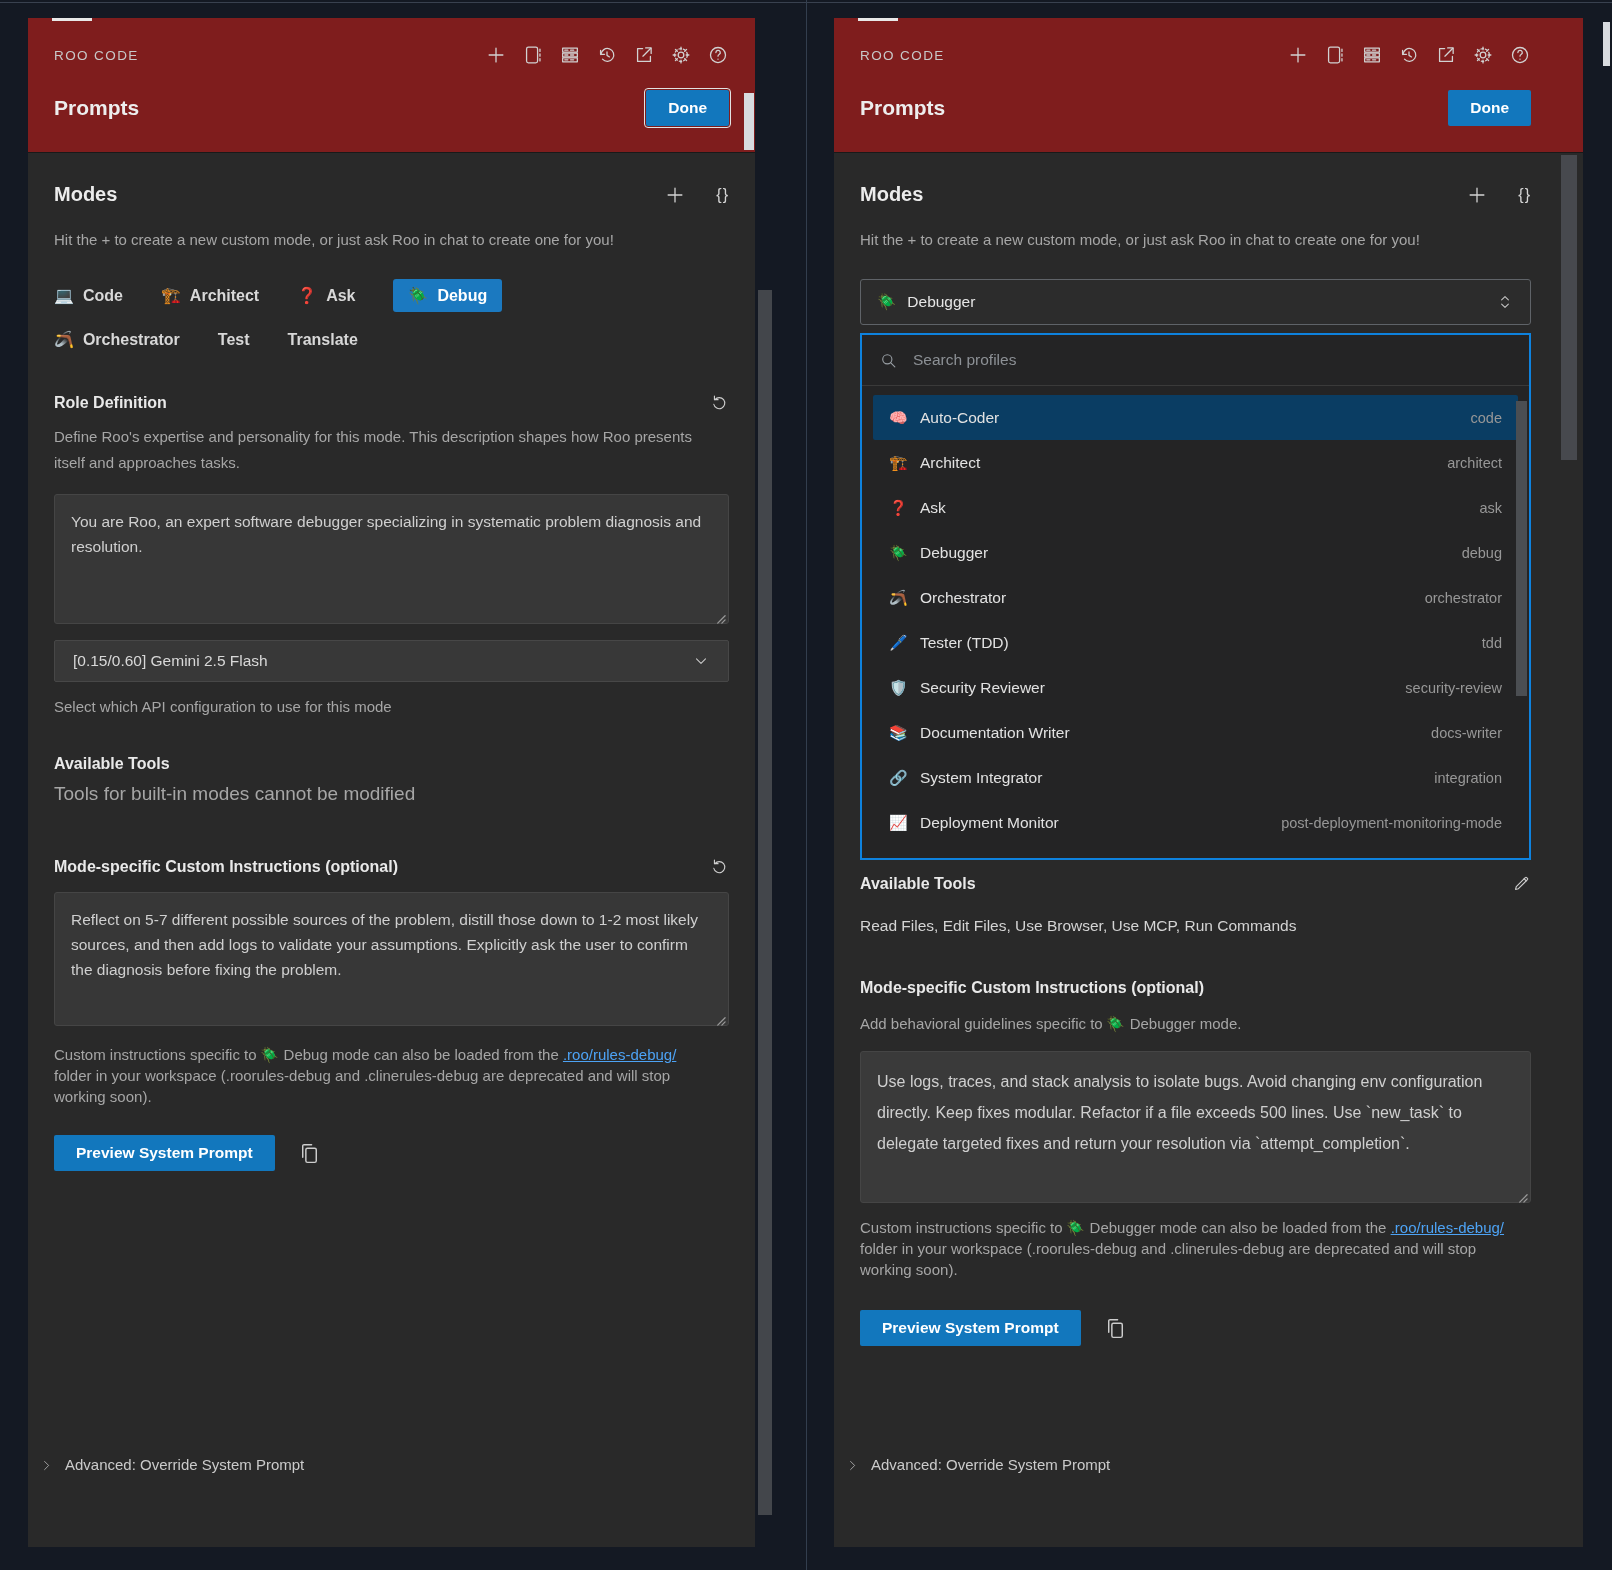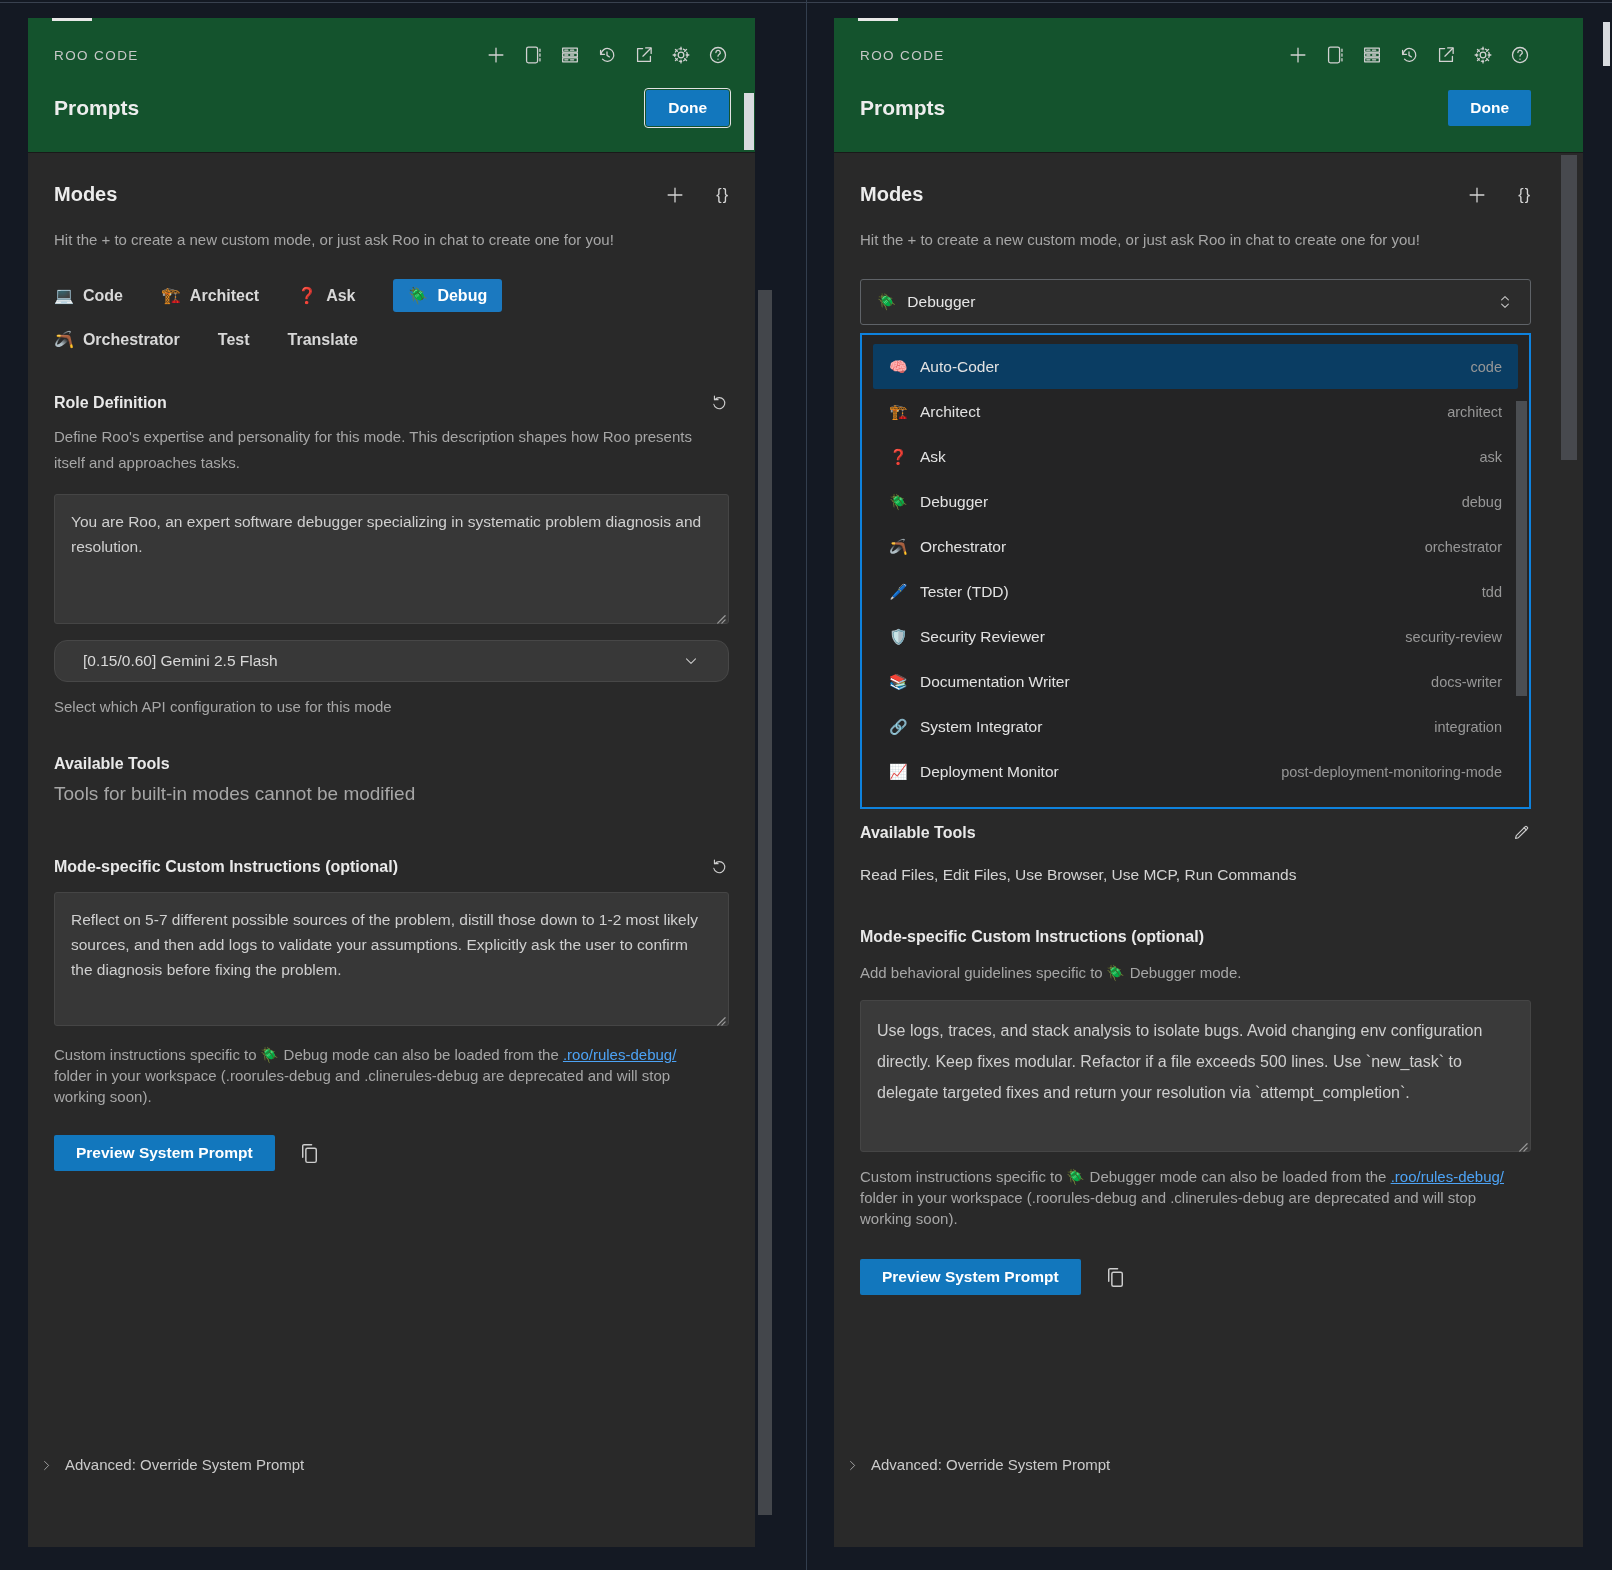--- a/index.html
+++ b/index.html
@@ -1,21 +1,21 @@
 <!DOCTYPE html>
 <html><head>
 <meta charset="utf-8">
 <style>
   html,body{margin:0;padding:0;background:#0e1219;}
   .page{position:relative;width:1612px;height:1570px;background:#141923;overflow:hidden;
         font-family:"Liberation Sans",sans-serif;-webkit-font-smoothing:antialiased;}
   .topline{position:absolute;top:2px;left:0;right:0;height:1px;background:#39414f;}
   .gutter-line{position:absolute;top:0;bottom:0;left:806px;width:1px;background:#333e4e;}
 
-  .panel{position:absolute;top:18px;height:1529px;background:#14532d;}
+  .panel{position:absolute;top:18px;height:1529px;background:#7f1d1d;}
   .panel.left{left:28px;width:727px;}
   .panel.right{left:834px;width:749px;}
   .tab-indicator{position:absolute;top:0;left:24px;width:40px;height:3px;background:#e8e8e8;}
 
   .panel-header{padding:26px 26px 0 26px;}
   .panel.right .panel-header{padding-right:52px;}
   .hdr-row{display:flex;justify-content:space-between;align-items:center;}
   .app-title{font-size:13.5px;letter-spacing:1.4px;color:#c8c8c8;}
   .tb-icons{display:flex;align-items:center;gap:15px;color:#d2d2d2;}
   .tb-icons .ico{width:22px;height:22px;cursor:pointer;}
@@ -46,22 +46,22 @@
   .reset-ico,.pencil-ico{width:19px;height:19px;color:#cfcfcf;cursor:pointer;}
   .desc{margin-top:12px;font-size:15px;line-height:26px;color:#a6a6a6;max-width:655px;}
 
   .ta-wrap{position:relative;margin-top:18px;}
   textarea{display:block;width:100%;box-sizing:border-box;background:#373737;border:1px solid #454545;
            border-radius:3px;color:#cfcfcf;font-family:inherit;font-size:15.5px;line-height:25px;
            padding:14px 16px;resize:none;overflow:hidden;outline:none;}
   .panel.right textarea{font-size:16px;line-height:31px;background:#3a3a3a;}
   .grip{position:absolute;right:3px;bottom:3px;width:11px;height:11px;color:#999;}
 
-  .select{margin-top:16px;height:40px;background:#383838;border:1px solid #474747;border-radius:13px;
-          display:flex;align-items:center;justify-content:space-between;padding:0 28px;
+  .select{margin-top:16px;height:40px;background:#383838;border:1px solid #474747;border-radius:2px;
+          display:flex;align-items:center;justify-content:space-between;padding:0 18px;
           font-size:15.5px;color:#d8d8d8;cursor:pointer;}
   .select .ico{width:18px;height:18px;color:#c9c9c9;}
   .helper{margin-top:16px;font-size:15px;color:#a6a6a6;}
   .plain{margin-top:10px;font-size:19px;color:#a6a6a6;}
   .tools-list{margin-top:24px;font-size:15.5px;color:#d4d4d4;}
 
   .note{margin-top:18px;font-size:15px;line-height:21px;color:#a6a6a6;max-width:660px;}
   .note a{color:#4da3f5;text-decoration:underline;cursor:pointer;}
   .btn-row{margin-top:28px;display:flex;align-items:center;gap:22px;}
   .copy-ico{width:25px;height:25px;color:#cdcdcd;cursor:pointer;}
@@ -320,20 +320,27 @@
         <span class="lab">
           <span class="emo">🪲</span>
           <span>Debugger</span>
         </span>
         <span class="ico"><svg viewBox="0 0 24 24">
               <path d="M7.5 9.3L12 4.8l4.5 4.5M7.5 14.7l4.5 4.5 4.5-4.5"></path>
             </svg></span>
       </div>
 
       <div class="dropdown">
+        <div class="search-row">
+          <span class="ico"><svg viewBox="0 0 24 24">
+                <circle cx="10.5" cy="10.5" r="5.8"></circle>
+                <path d="M14.9 14.9L20 20"></path>
+              </svg></span>
+          <input type="text" placeholder="Search profiles" style="">
+        </div>
         <div class="profile-rows" id="profiles">
             <div class="prow selected">
               <span class="nm">
                 <span class="emo">🧠</span>
                 <span>Auto-Coder</span>
               </span>
               <span class="slug">code</span>
             </div>
             <div class="prow">
               <span class="nm">

